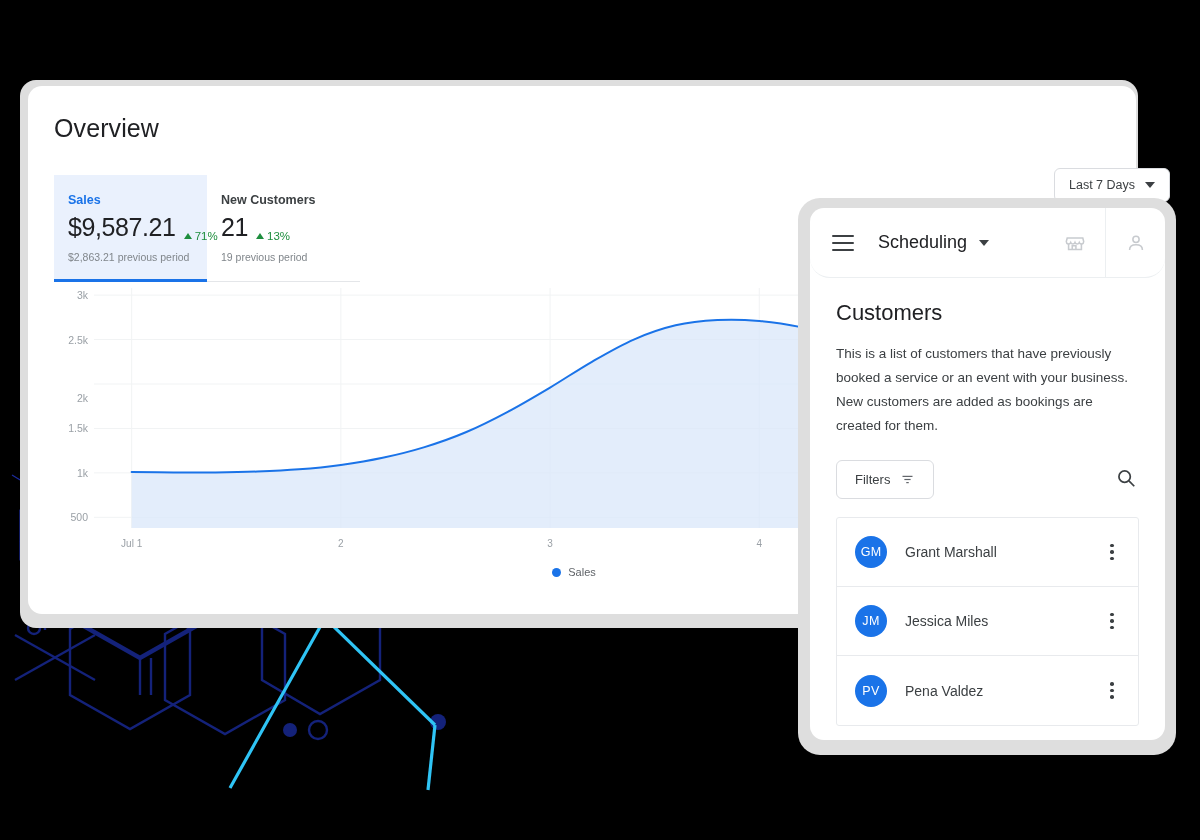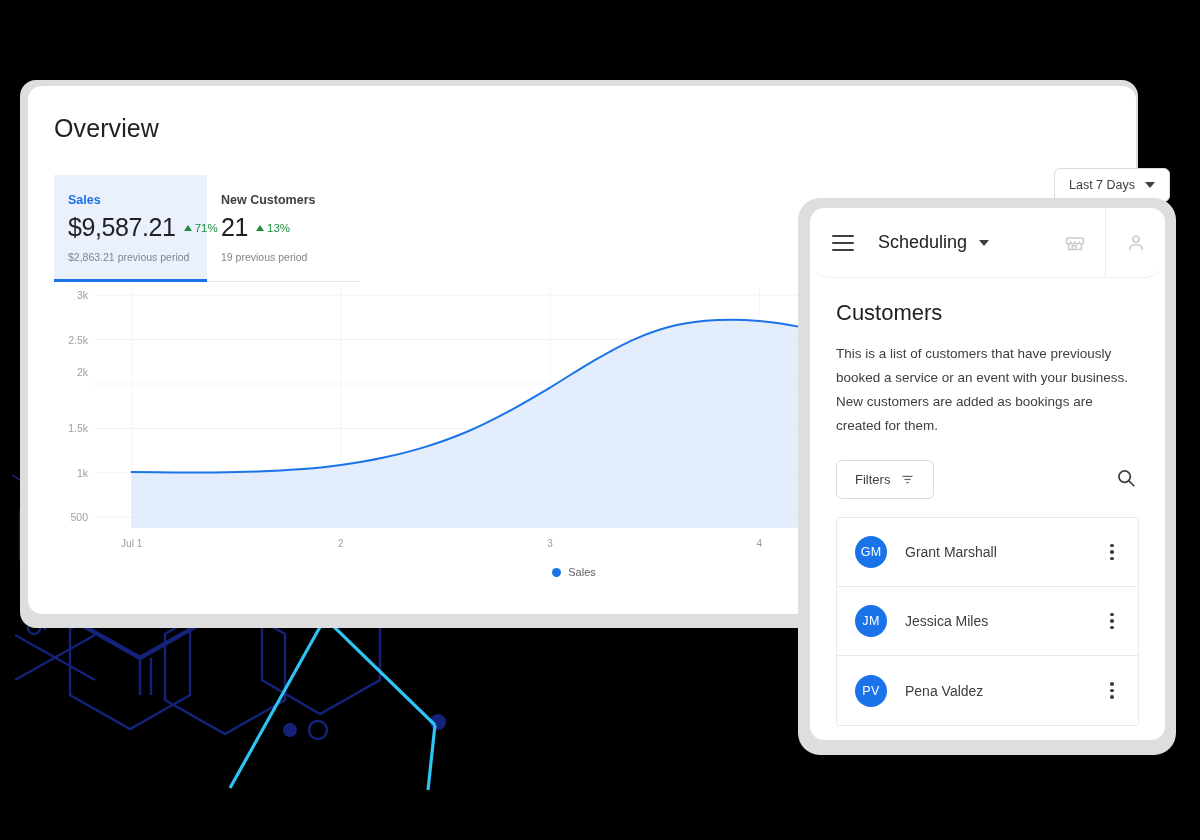--- a/index.html
+++ b/index.html
@@ -38,21 +38,21 @@
   }
   .caret { width: 0; height: 0; border-left: 5px solid transparent;
            border-right: 5px solid transparent; border-top: 6px solid #3c4043; }
 
   
   .metrics { position: absolute; left: 54px; top: 175px; display: flex; }
   .metric { width: 153px; padding: 18px 16px 16px 14px; border-bottom: 1px solid #e4e6e9; position: relative; }
   .metric.active { background: #eaf1fd; border-bottom: 3px solid #1a73e8; }
   .metric .m-label { font-size: 12.5px; font-weight: bold; color: #3c4043; margin-bottom: 6px; }
   .metric.active .m-label { color: #1a73e8; }
-  .m-row { display: flex; align-items: center; gap: 8px; }
+  .m-row { display: flex; align-items: flex-end; gap: 8px; }
   .m-value { font-size: 25px; color: #202124; letter-spacing: -.4px; }
   .m-delta { font-size: 11.5px; color: #1e8e3e; display: flex; align-items: center; gap: 3px; }
   .m-uptri { width: 0; height: 0; border-left: 4px solid transparent;
              border-right: 4px solid transparent; border-bottom: 6px solid #1e8e3e; }
   .m-prev { font-size: 10.5px; color: #80868b; margin-top: 9px; }
 
   
   .chart-wrap { position: absolute; left: 54px; top: 288px; width: 1040px; height: 300px; }
   .y-labels { position: absolute; left: 0; top: 0; width: 34px; height: 240px; }
   .y-lab { position: absolute; right: 0; font-size: 10.5px; color: #9aa0a6; transform: translateY(-50%); }
@@ -193,21 +193,21 @@
         </span>
       </div>
       <div class="m-prev">19 previous period</div>
     </div>
   </div>
 
   <div class="chart-wrap">
     <div class="y-labels" id="y-labels">
         <div class="y-lab" style="top: 7.11111px;">3k</div>
         <div class="y-lab" style="top: 51.5556px;">2.5k</div>
-        <div class="y-lab" style="top: 84px; margin-left: 19px;">2k</div>
+        <div class="y-lab" style="top: 110px; margin-left: 19px;">2k</div>
         <div class="y-lab" style="top: 140.444px;">1.5k</div>
         <div class="y-lab" style="top: 184.889px;">1k</div>
         <div class="y-lab" style="top: 229.333px;">500</div>
       </div>
     <div class="plot">
       <svg id="plot-svg" width="100%" height="100%" viewBox="0 0 1000 240" preserveAspectRatio="none">
           <line x1="0" y1="7.111111111111114" x2="1000" y2="7.111111111111114" stroke="#f1f3f4" stroke-width="1" vector-effect="non-scaling-stroke"></line>
           <line x1="0" y1="51.55555555555554" x2="1000" y2="51.55555555555554" stroke="#f1f3f4" stroke-width="1" vector-effect="non-scaling-stroke"></line>
           <line x1="0" y1="96" x2="1000" y2="96" stroke="#f1f3f4" stroke-width="1" vector-effect="non-scaling-stroke"></line>
           <line x1="0" y1="140.44444444444446" x2="1000" y2="140.44444444444446" stroke="#f1f3f4" stroke-width="1" vector-effect="non-scaling-stroke"></line>

